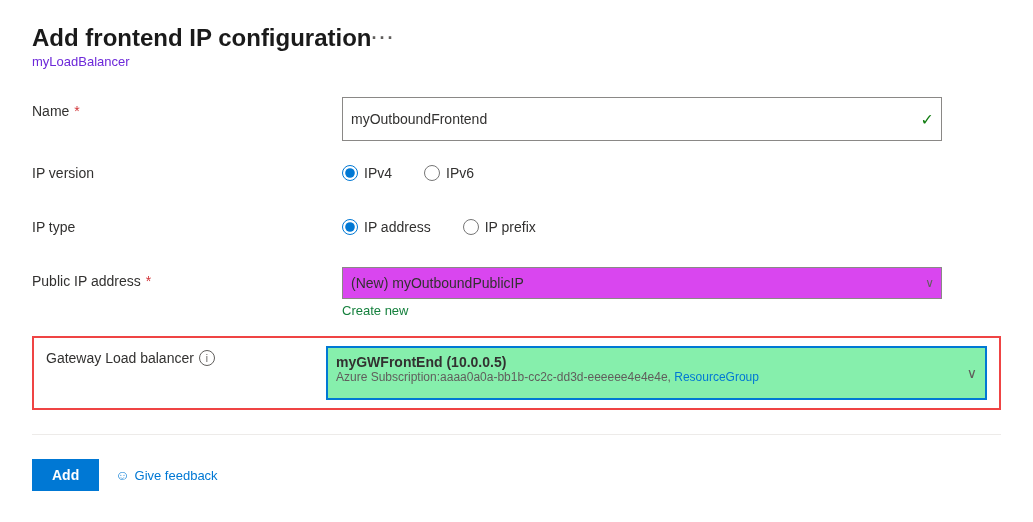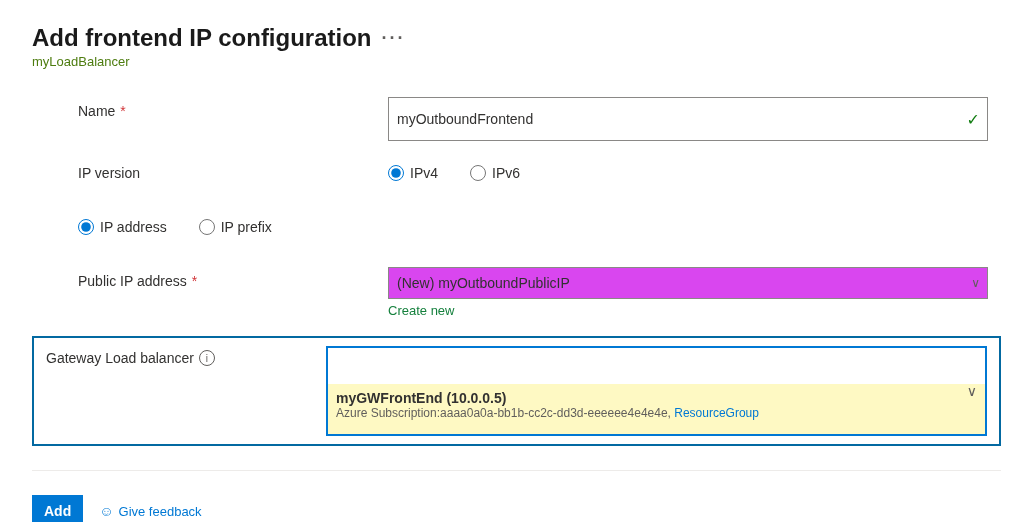--- a/index.html
+++ b/index.html
@@ -14,40 +14,38 @@
     .panel {
       padding: 24px 32px 24px 32px;
       max-width: 1033px;
     }
     .panel-title {
       font-size: 24px;
       font-weight: 600;
       color: #1a1a1a;
       display: flex;
       align-items: center;
-      gap: 10px;
     }
     .panel-ellipsis {
       font-size: 18px;
       color: #605e5c;
       letter-spacing: 2px;
       cursor: pointer;
     }
     .panel-subtitle {
       font-size: 13px;
-      color: #4d7c0f;
+      color: #6d28d9;
       margin-top: 2px;
       margin-bottom: 28px;
     }
     .form-row {
       display: flex;
       align-items: flex-start;
       margin-bottom: 18px;
       min-height: 36px;
-      margin-left: 46px;
     }
     .form-label {
       width: 310px;
       min-width: 310px;
       padding-top: 6px;
       font-size: 14px;
       color: #323130;
       display: flex;
       align-items: center;
       gap: 5px;
@@ -130,21 +128,21 @@
     }
     .create-new-link {
       color: #15803d;
       font-size: 13px;
       text-decoration: none;
       cursor: pointer;
       display: inline-block;
       margin-top: 4px;
     }
     .gateway-row {
-      border: 2px solid #0369a1;
+      border: 2px solid #ef4444;
       padding: 8px 12px;
       display: flex;
       align-items: flex-start;
     }
     .gateway-label-cell {
       width: 280px;
       min-width: 280px;
       padding-top: 4px;
       display: flex;
       align-items: center;
@@ -163,23 +161,22 @@
       cursor: pointer;
     }
     .gateway-dropdown-wrapper {
       position: relative;
       flex: 1;
       border: 2px solid #0078d4;
     }
     .gateway-dropdown-content {
       padding: 6px 24px 6px 8px;
       min-height: 50px;
-      background: #fef9c3;
-      cursor: pointer;
-      margin-top: 36px;
+      background: #86efac;
+      cursor: pointer;
     }
     .gateway-main-text {
       font-weight: 600;
       font-size: 14px;
       color: #323130;
     }
     .gateway-sub-text {
       font-size: 12px;
       color: #605e5c;
       white-space: nowrap;
@@ -204,21 +201,21 @@
     }
     .footer {
       display: flex;
       align-items: center;
       gap: 16px;
     }
     .add-btn {
       background: #0078d4;
       color: #fff;
       border: none;
-      padding: 0 12px;
+      padding: 0 20px;
       height: 32px;
       font-size: 14px;
       font-weight: 600;
       cursor: pointer;
     }
     .feedback-link {
       display: flex;
       align-items: center;
       gap: 5px;
       color: #0078d4;
@@ -265,20 +262,23 @@
         </label>
         <label class="radio-option">
           <input type="radio" name="ip_version" style="">
           <span class="radio-label">IPv6</span>
         </label>
       </div>
     </div>
   </div>
 
   <div class="form-row">
+    <div class="form-label">
+      <span>IP type</span>
+    </div>
     <div class="form-control">
       <div class="radio-group">
         <label class="radio-option">
           <input type="radio" name="ip_type" checked="" style="">
           <span class="radio-label">IP address</span>
         </label>
         <label class="radio-option">
           <input type="radio" name="ip_type" style="">
           <span class="radio-label">IP prefix</span>
         </label>

